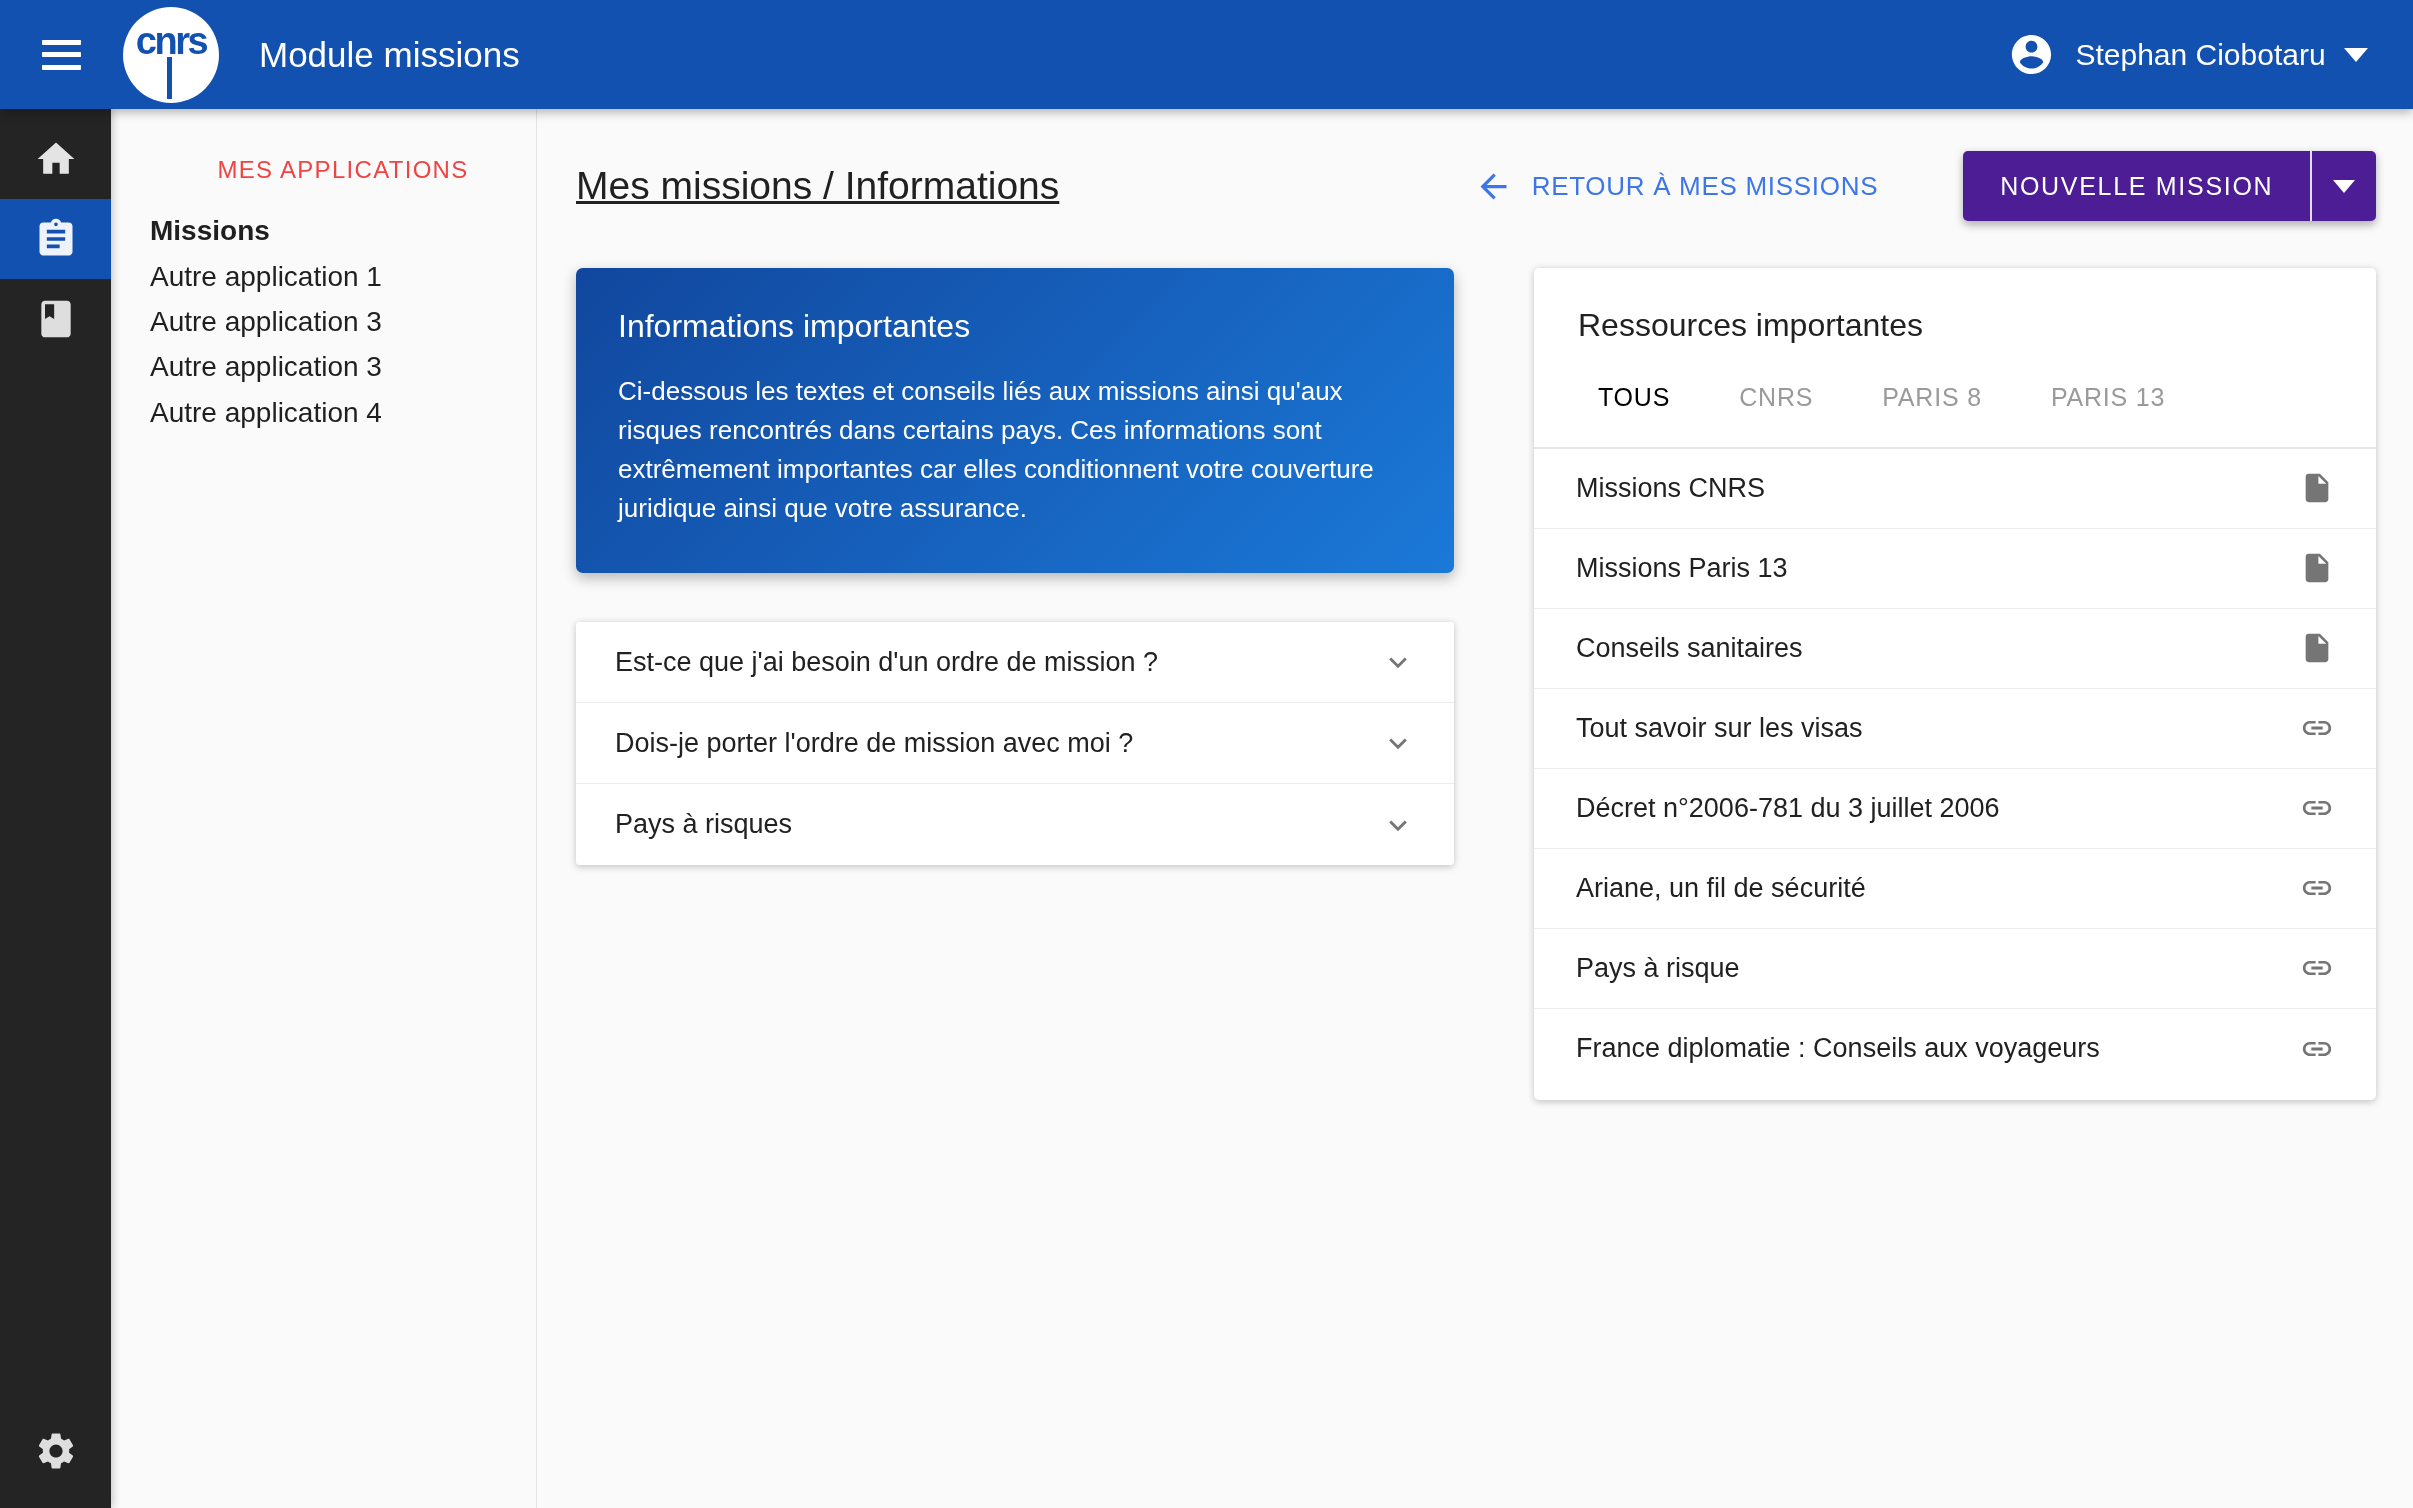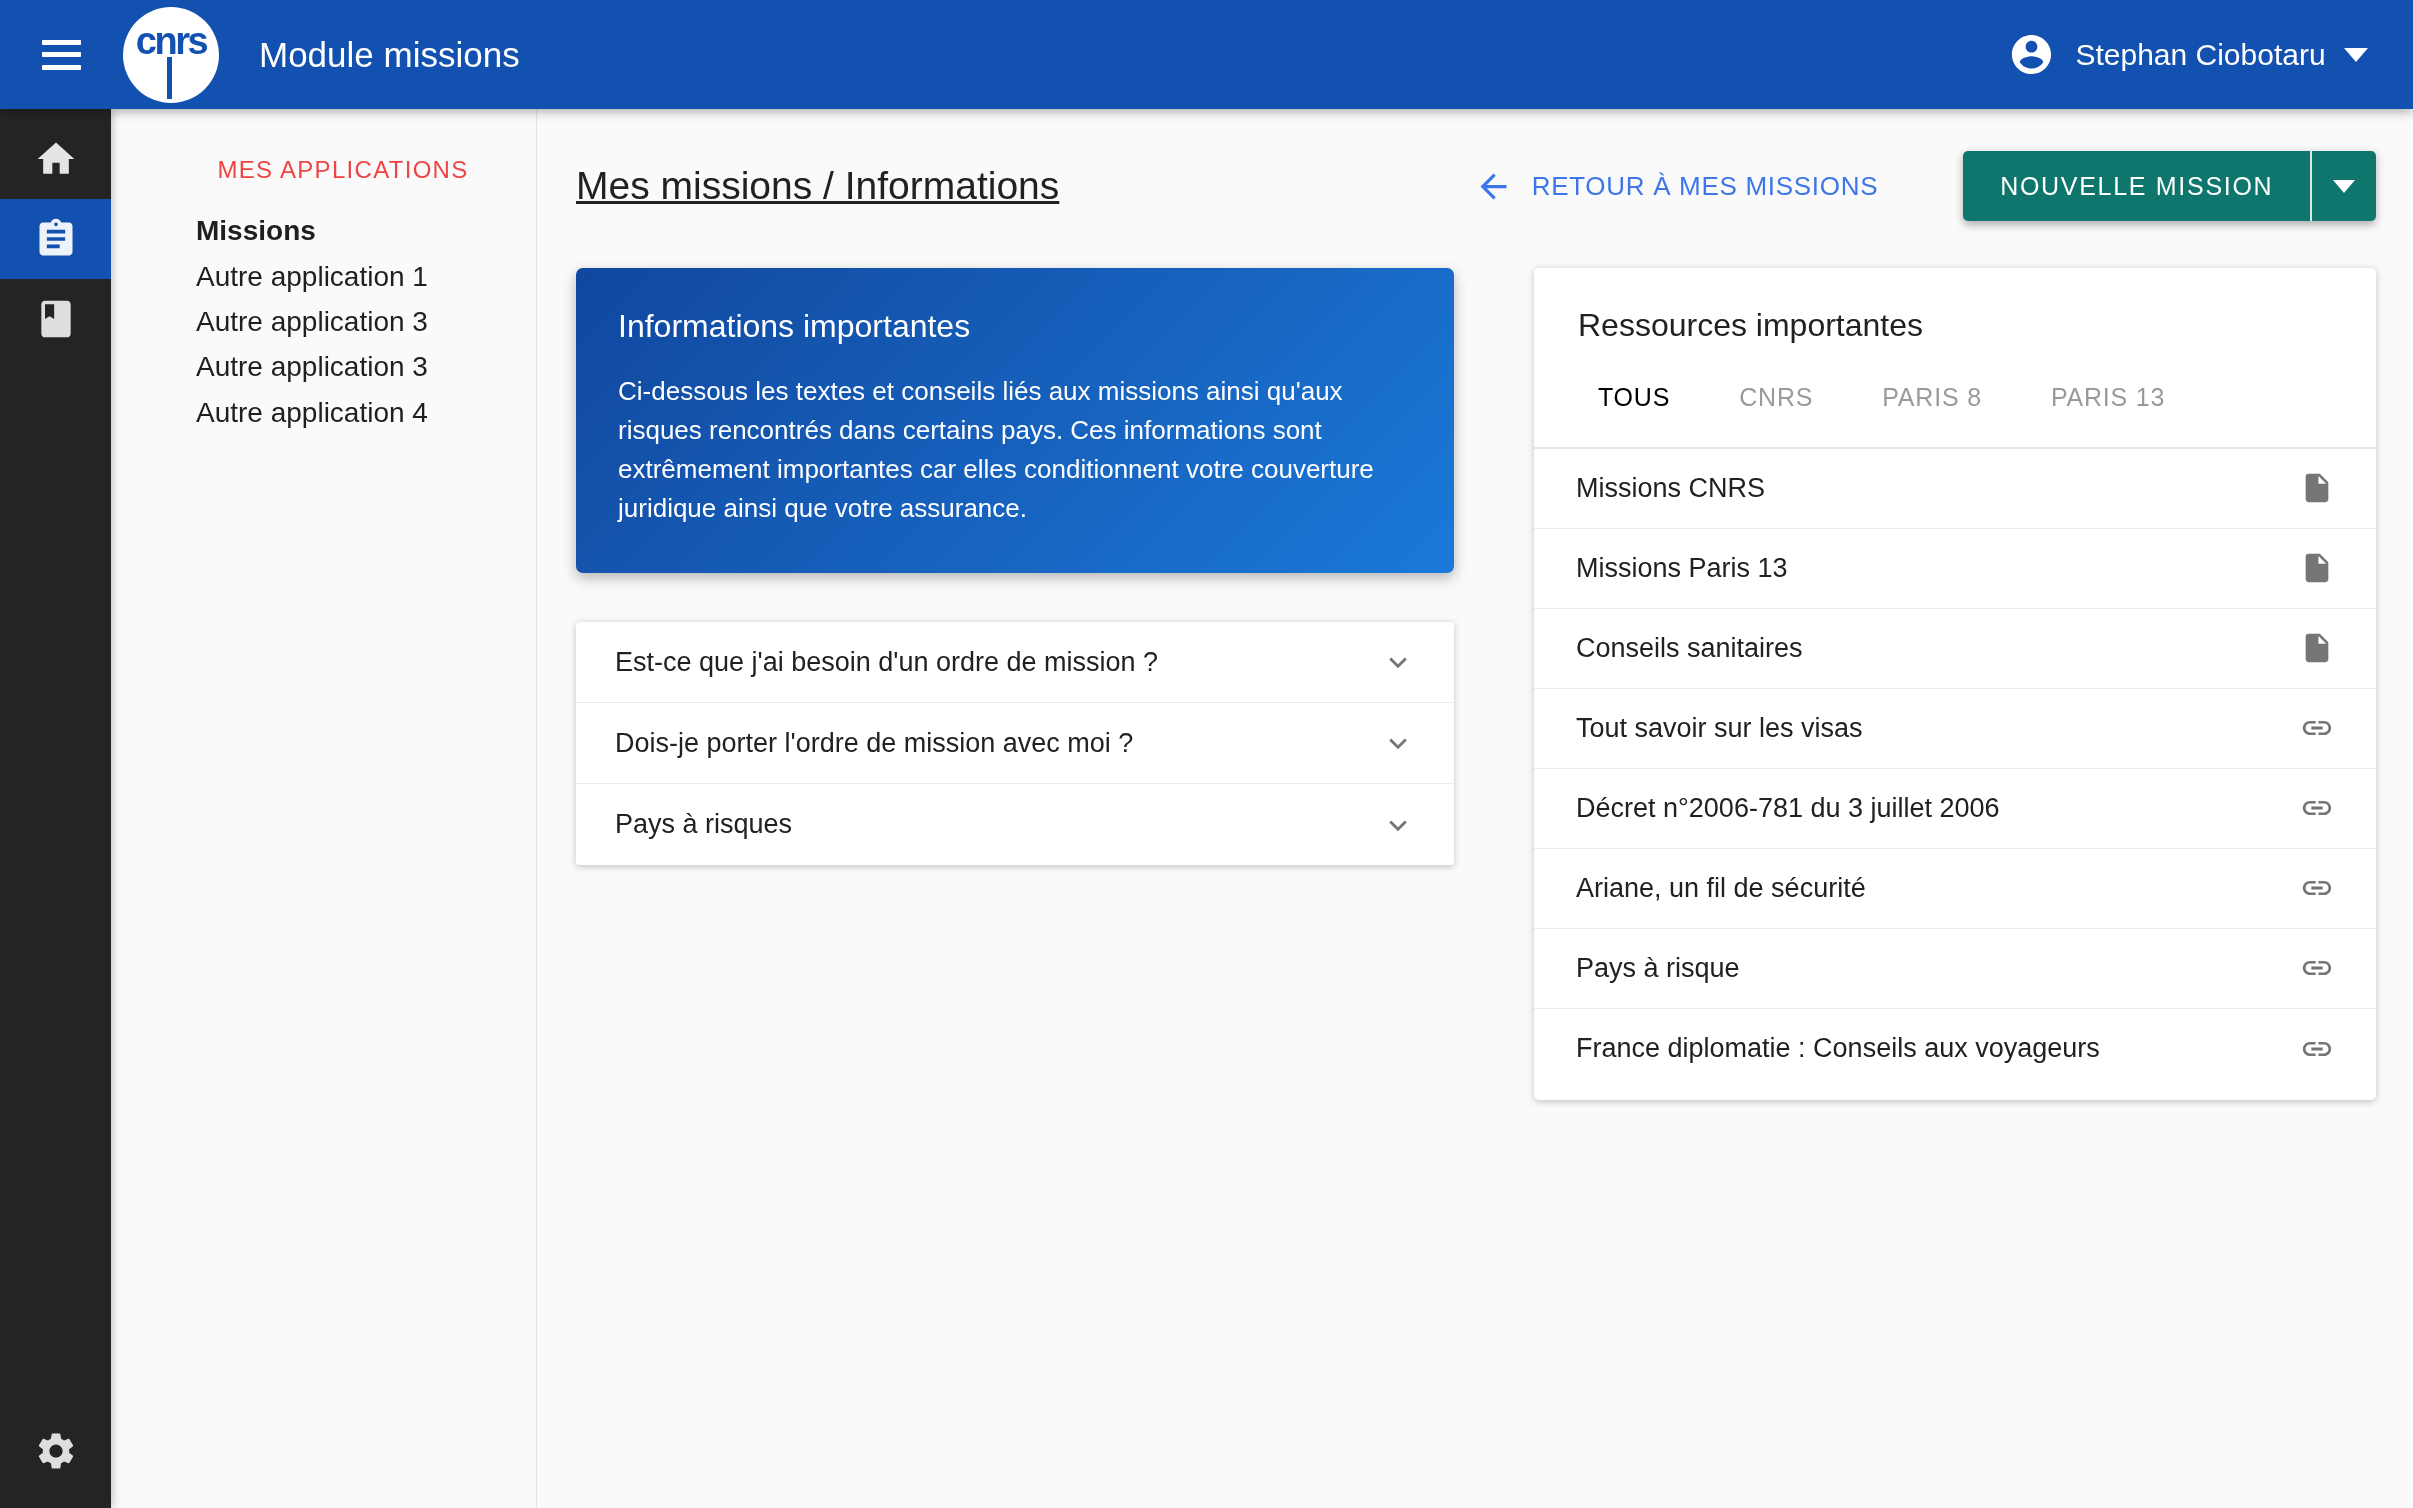--- a/index.html
+++ b/index.html
@@ -41,33 +41,33 @@
   .rail-item.active { background:#1351b0; }
   .rail-item svg { width:44px; height:44px; display:block; }
   .rail-settings { position:absolute; bottom:27px; left:0; width:111px; height:60px;
     display:flex; align-items:center; justify-content:center; cursor:pointer; }
   .rail-settings svg { width:44px; height:44px; display:block; }
 
   
   .sidebar { position:absolute; top:109px; left:111px; width:426px; height:1399px;
     background:#fafafa; border-right:1.7px solid #e3e3e3; z-index:20; }
   .sidebar-heading { margin:47px 0 0 39px; color:#ef4444; font-size:24px; font-weight:400; letter-spacing:1.3px;text-align:center; }
-  .sidebar-list { margin-top:25px;margin-left:46px; }
+  .sidebar-list { margin-top:25px; }
   .sidebar-item { padding:8.4px 0 8.4px 39px; font-size:28px; color:#1f1f1f; cursor:pointer; line-height:28.5px; }
   .sidebar-item.active { font-weight:700; }
 
   
   .main { position:absolute; top:109px; left:536px; width:1877px; height:1399px; background:#fafafa; }
   .main-header { display:flex; align-items:center; padding:42px 37px 0 40px; }
   .page-title { font-size:39px; font-weight:400; color:#212121; margin:0; white-space:nowrap;text-decoration:underline; }
   .header-actions { margin-left:auto; display:flex; align-items:center;gap:40px; }
   .back-link { display:flex; align-items:center; color:#3d76e8; font-size:26px; font-weight:500;
     letter-spacing:0.7px; cursor:pointer; white-space:nowrap; }
   .back-link svg { width:39px; height:39px; margin-right:18.4px; display:block; }
-  .btn-new { display:flex; align-items:stretch; height:70px; background:#0f766e; border-radius:5px;
+  .btn-new { display:flex; align-items:stretch; height:70px; background:#4c1d95; border-radius:5px;
     margin-left:45px; box-shadow:0 3.4px 8.4px rgba(0,0,0,0.30); color:#fff; cursor:pointer; overflow:hidden; }
   .btn-new-label { display:flex; align-items:center; padding:0 37px; font-size:25px; font-weight:500;
     letter-spacing:1.7px; white-space:nowrap; }
   .btn-new-divider { width:1.7px; background:rgba(255,255,255,0.85); }
   .btn-new-caret { width:64px; display:flex; align-items:center; justify-content:center; }
   .btn-new-caret .tri { width:0; height:0; border-left:11.7px solid transparent;
     border-right:11.7px solid transparent; border-top:13.4px solid #fff; }
 
   .content { display:flex; padding:0 37px 0 40px; margin-top:47px; column-gap:80px; align-items:flex-start; }
   .col-left { width:878px; flex:none; }

